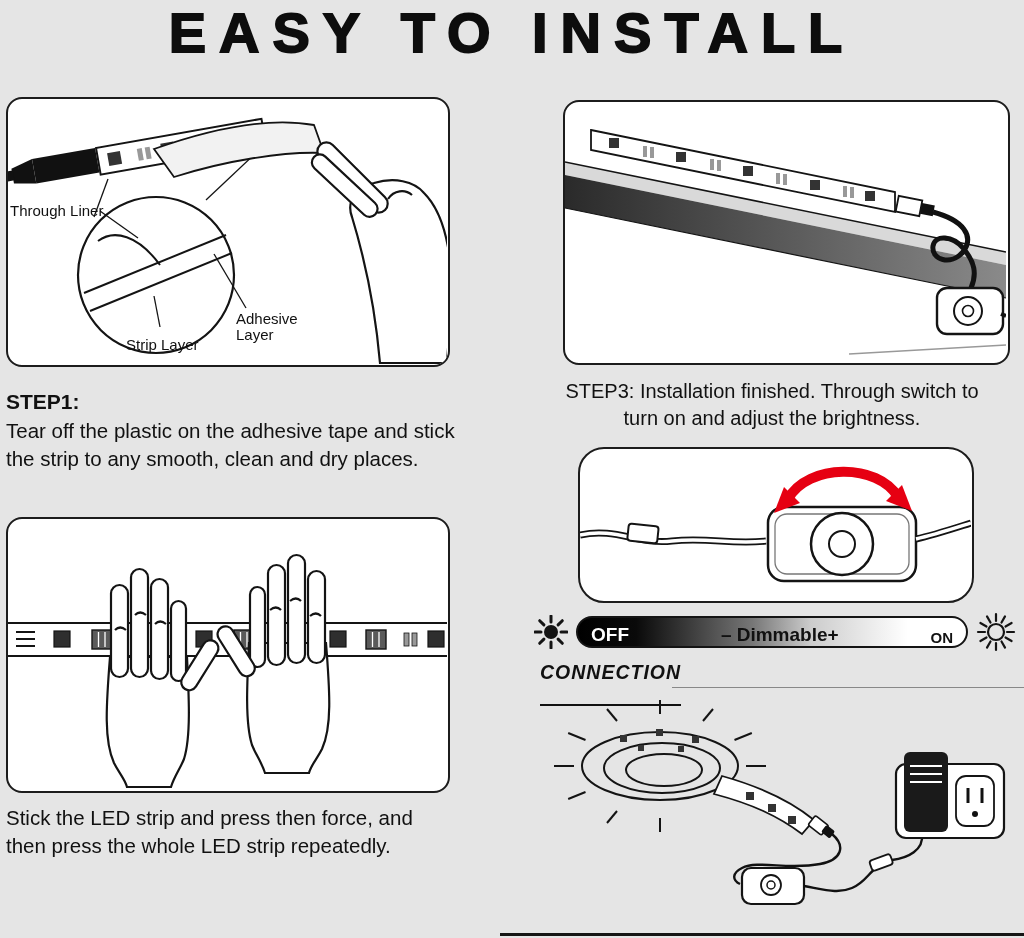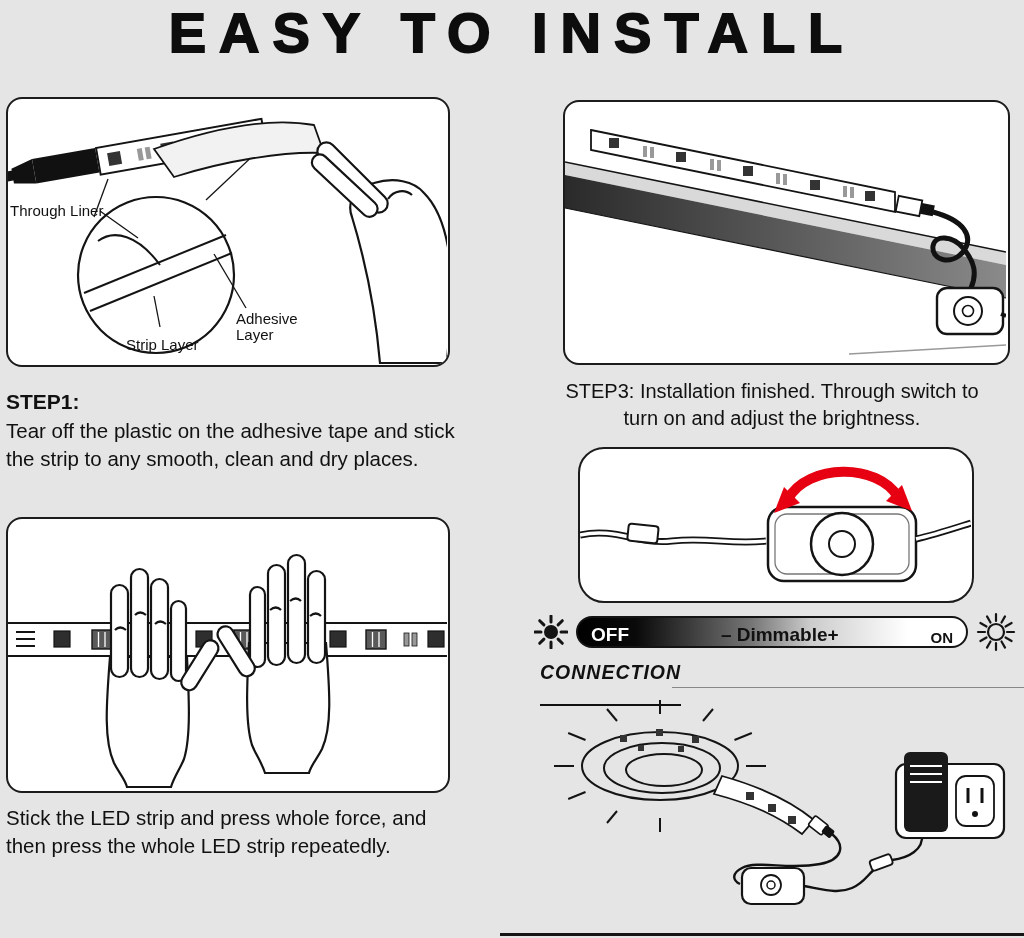--- a/index.html
+++ b/index.html
@@ -171,21 +171,21 @@
           <rect x="396" y="114" width="5" height="13"></rect>
             <rect x="404" y="114" width="5" height="13"></rect>
         </g>
       </g>
       <use href="#hand2" transform="translate(0,8)"></use>
       <use href="#hand2" transform="translate(420,-6) scale(-1,1)"></use>
     </svg>
   </div>
 
   <div class="step-block" id="step2-text">
-    <div class="step-line">Stick the LED strip and press whole force, and</div>
+    <div class="step-line">Stick the LED strip and press then force, and</div>
     <div class="step-line">then press the whole LED strip repeatedly.</div>
   </div>
 
   <div class="panel" id="panel3">
     <svg class="illus" width="441" height="259" viewBox="0 0 441 259">
       <defs>
         <linearGradient id="shelfg" x1="0" y1="0" x2="1" y2="0">
           <stop offset="0" stop-color="#2a2a2a"></stop>
             <stop offset="1" stop-color="#8a8a8a"></stop>
         </linearGradient>

